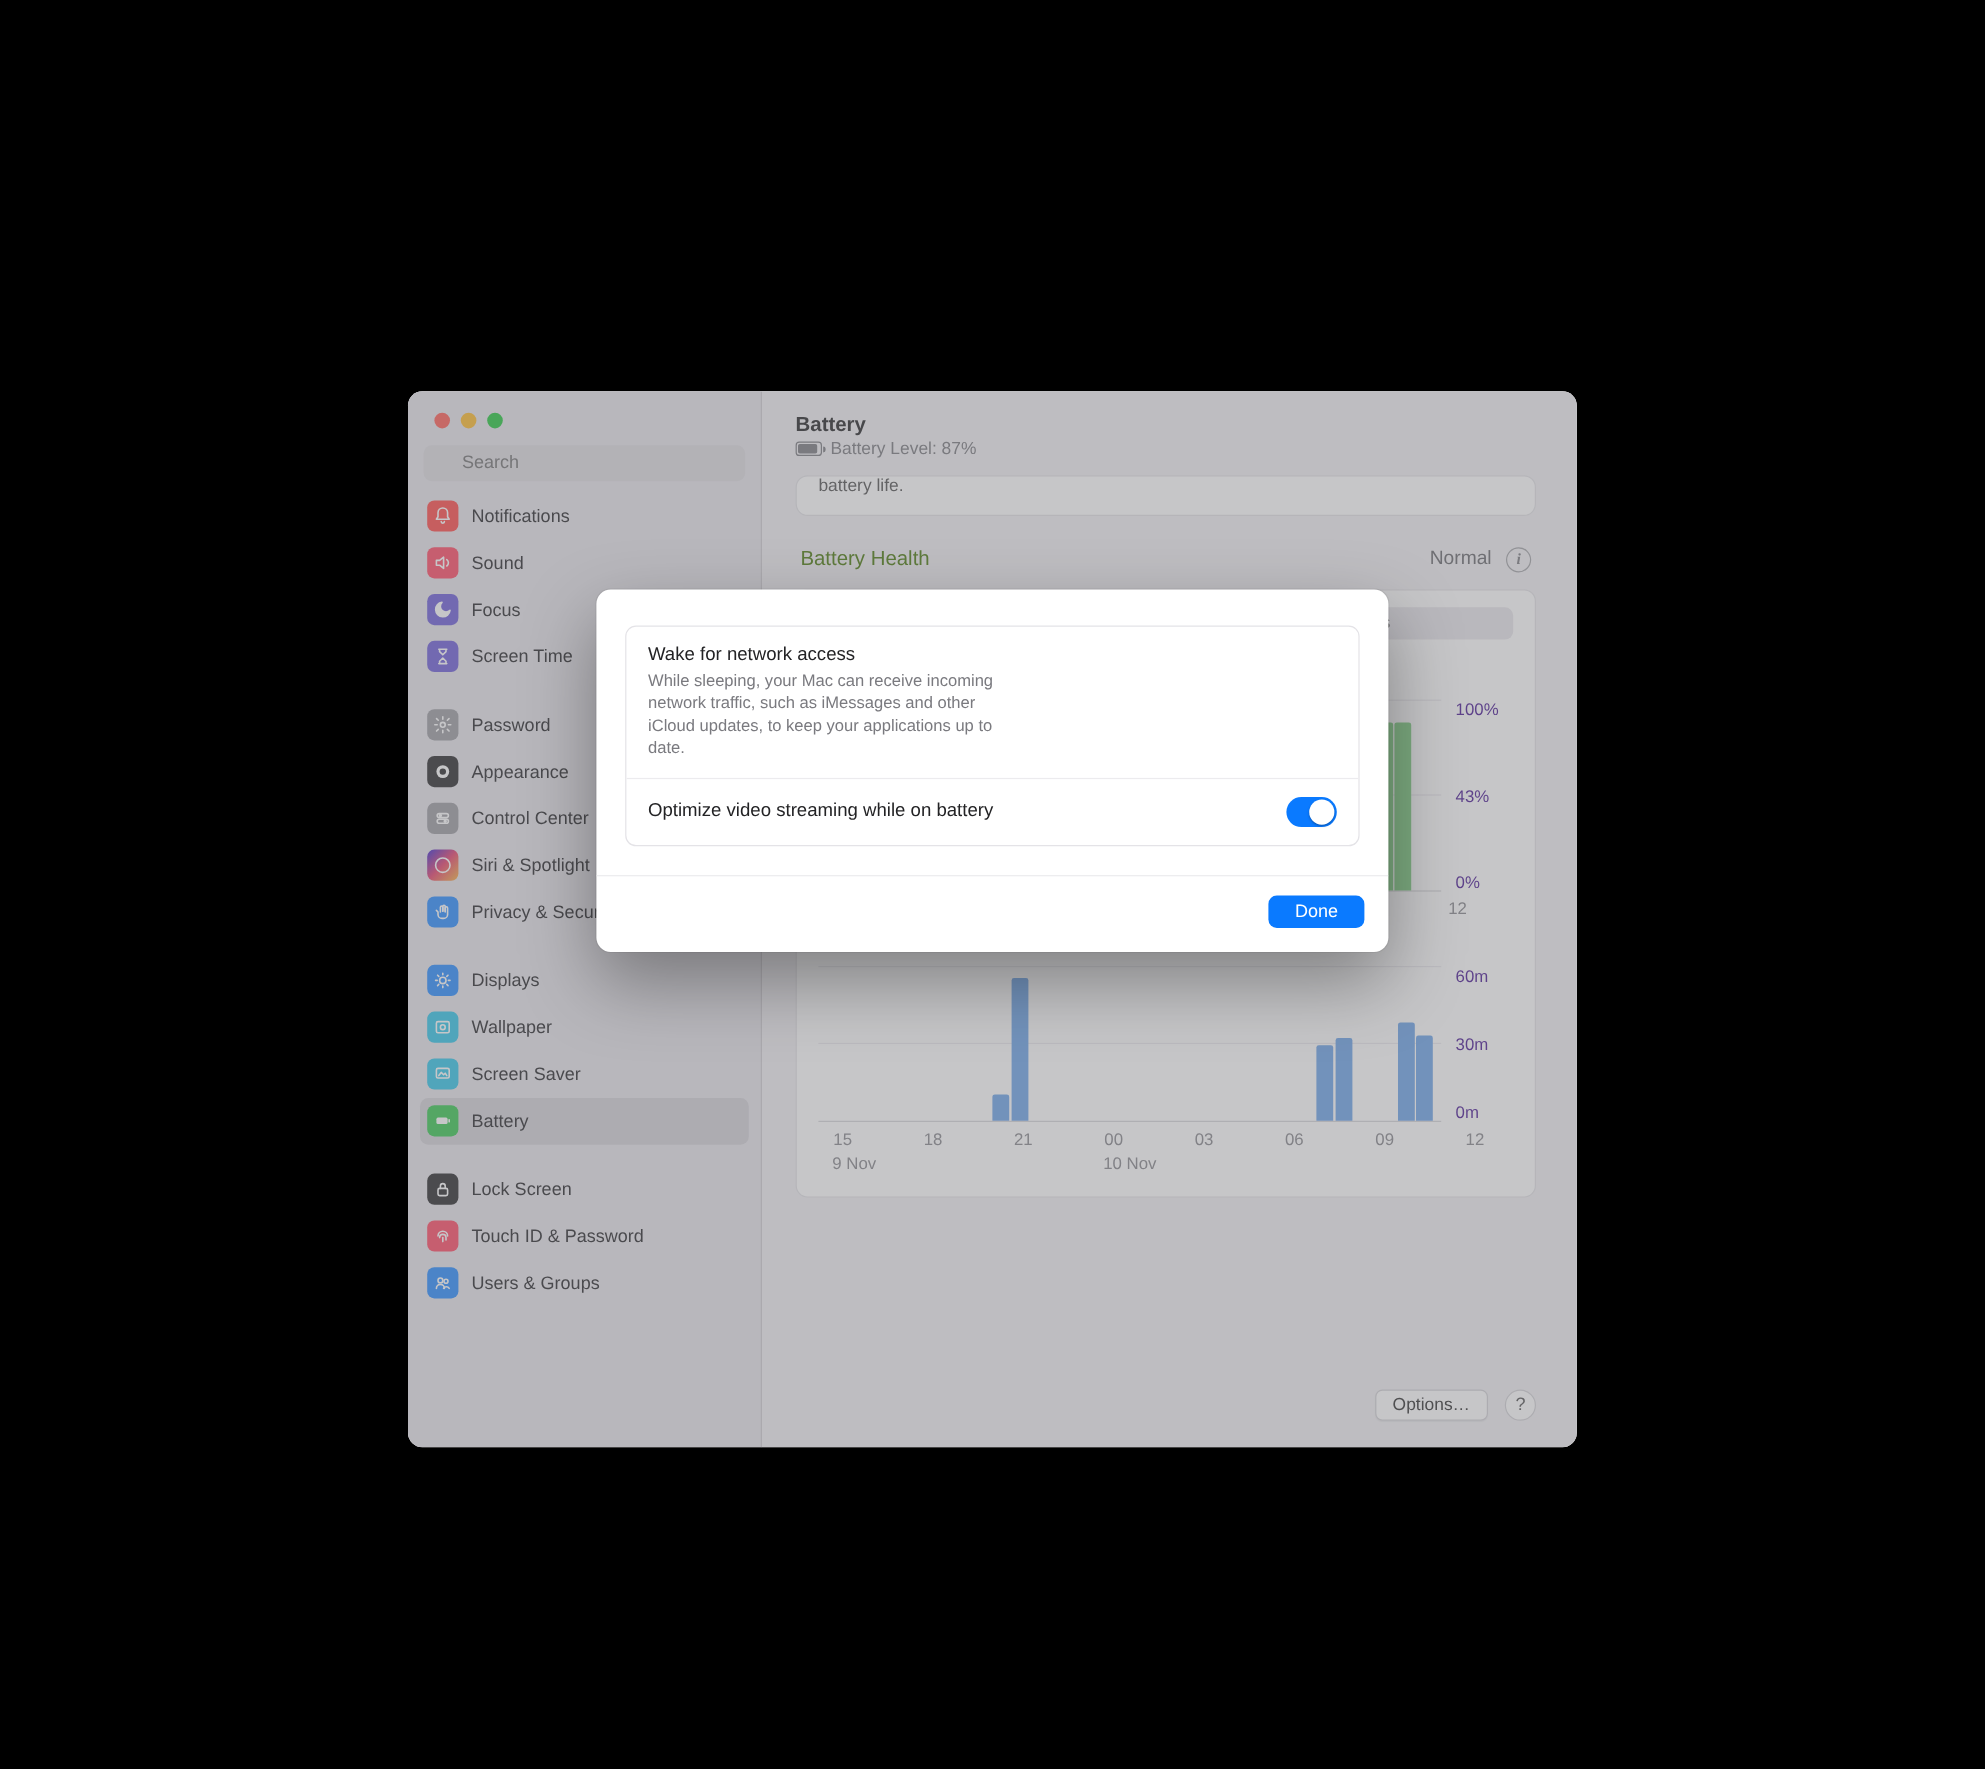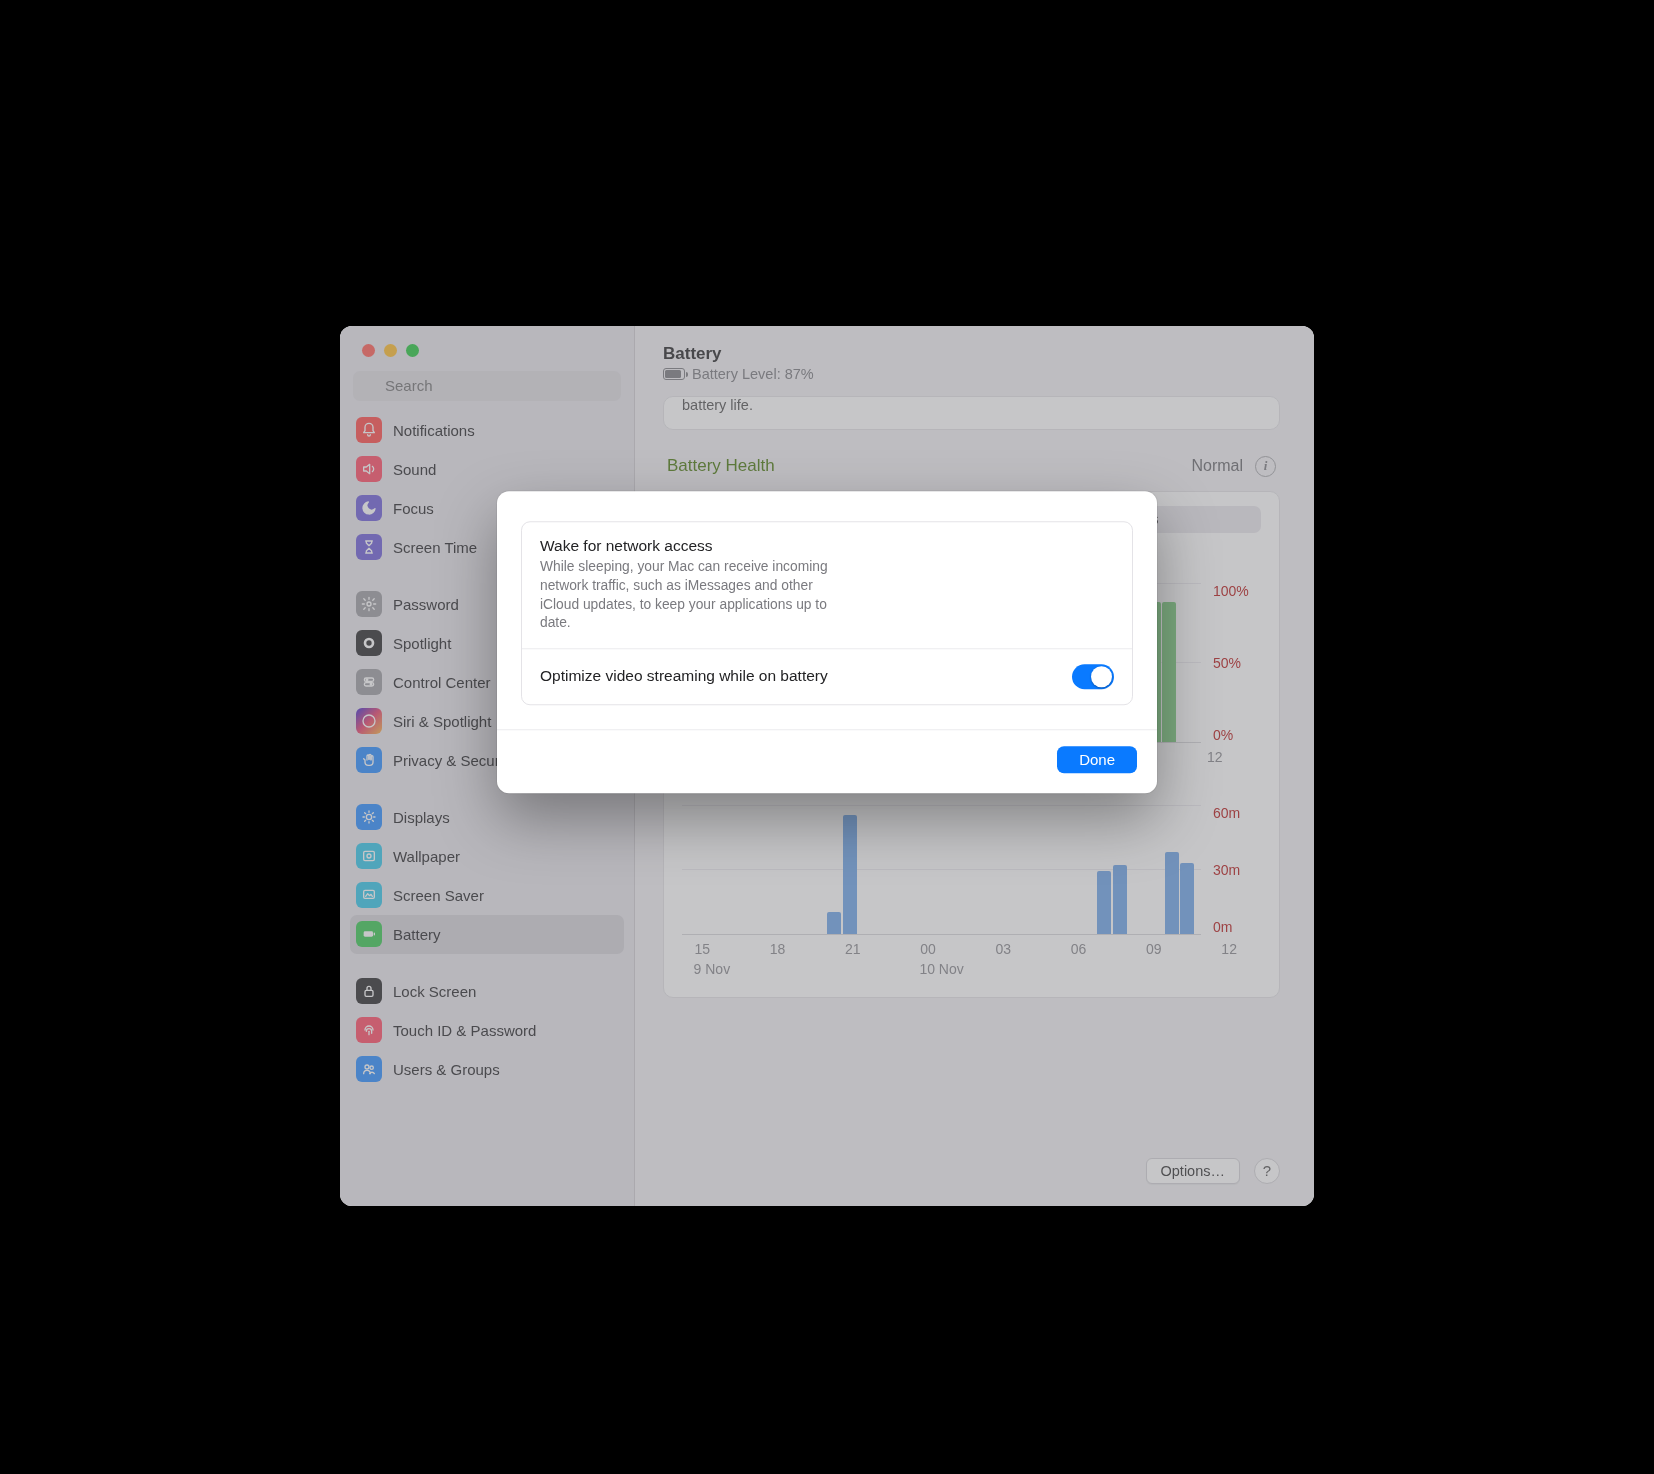--- a/index.html
+++ b/index.html
@@ -123,21 +123,21 @@
   .info-circ{width:21px;height:21px;border:1.4px solid #a5a5a9;border-radius:50%;display:flex;align-items:center;justify-content:center;color:#7d7d82;font-family:Georgia,serif;font-style:italic;font-size:13px;font-weight:600;}
 
   .graph-card { margin-top:14px; padding:14px 18px 18px 18px;}
   .seg{display:flex;background:#e9e7ec;border-radius:7px;overflow:hidden;height:27px;font-size:14.5px;}
   .seg div{flex:1;display:flex;align-items:center;justify-content:center;color:#3a3a3d;}
   .seg .act{background:#fdfdfe;border-radius:7px;box-shadow:0 1px 3px rgba(0,0,0,.12);}
   .last-charged{font-size:16px;color:#434347;margin-top:14px;}
 
   .chart-zone{display:flex;margin-top:18px;}
   .chart{flex:1;position:relative;height:160px;border-bottom:1px solid #d8d7db;}
-  .y-axis{width:60px;display:flex;flex-direction:column;justify-content:space-between;height:160px;font-size:14px;color:#b91c1c;text-align:left;padding-left:12px;}
+  .y-axis{width:60px;display:flex;flex-direction:column;justify-content:space-between;height:160px;font-size:14px;color:#4c1d95;text-align:left;padding-left:12px;}
   .grid-ln{position:absolute;left:0;right:0;border-top:1px solid #eceaef;}
   .bars{position:absolute;inset:0;display:flex;align-items:flex-end;}
   .bar{width:14px;border-radius:2px 2px 0 0;position:absolute;bottom:0;}
   .bar.green{background:#80cf82;}
   .bar.blue{background:#6fa5e8;}
   .x-axis{display:flex;margin-top:6px;font-size:14px;color:#8a8a8f;position:relative;height:18px;}
   .x-tick{position:absolute;transform:translateX(-50%);}
   .date-row{display:flex;margin-top:2px;font-size:14px;color:#8a8a8f;position:relative;height:18px;}
   .date-lbl{position:absolute;}
   .usage-chart-zone{display:flex;margin-top:38px;}
@@ -236,21 +236,21 @@
           </div>
           <span>Password</span>
         </div>
         <div class="sb-item">
           <div class="sb-ico" style="background: rgb(44, 44, 46);">
             <svg width="16" height="16" viewBox="0 0 24 24" fill="none" stroke="#fff" stroke-width="2" stroke-linecap="round" stroke-linejoin="round">
               <circle cx="12" cy="12" r="8" fill="#fff" stroke="none"></circle>
               <circle cx="12" cy="12" r="4" fill="#2c2c2e" stroke="none"></circle>
             </svg>
           </div>
-          <span>Spotlight</span>
+          <span>Appearance</span>
         </div>
         <div class="sb-item">
           <div class="sb-ico" style="background: rgb(157, 157, 163);">
             <svg width="16" height="16" viewBox="0 0 24 24" fill="none" stroke="#fff" stroke-width="2" stroke-linecap="round" stroke-linejoin="round">
               <rect x="5" y="6" width="14" height="5" rx="2.5"></rect>
               <rect x="5" y="13" width="14" height="5" rx="2.5"></rect>
               <circle cx="9" cy="8.5" r="1.2" fill="#fff"></circle>
               <circle cx="15" cy="15.5" r="1.2" fill="#fff"></circle>
             </svg>
           </div>
@@ -379,21 +379,21 @@
         <div class="chart">
           <div class="grid-ln" style="top:0"></div>
           <div class="grid-ln" style="top:50%"></div>
           <div class="bars">
             <span class="bar green" style="left:89.5%;height:88%"></span>
             <span class="bar green" style="left:92.5%;height:88%"></span>
           </div>
         </div>
         <div class="y-axis">
           <span>100%</span>
-          <span>50%</span>
+          <span>43%</span>
           <span>0%</span>
         </div>
       </div>
       <div class="x-axis">
         <span class="x-tick" style="left:92%">12</span>
       </div>
 
       <div class="usage-chart-zone">
         <div class="chart" style="height:130px">
           <div class="grid-ln" style="top:0"></div>

